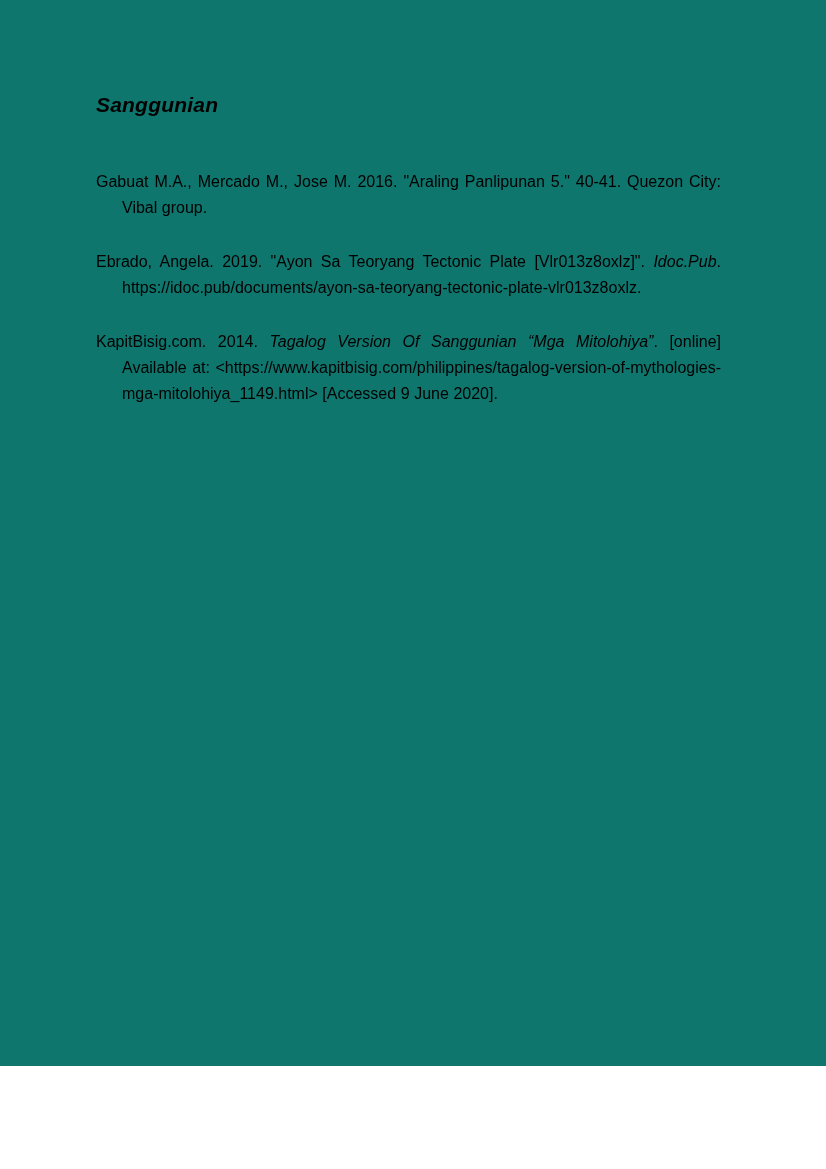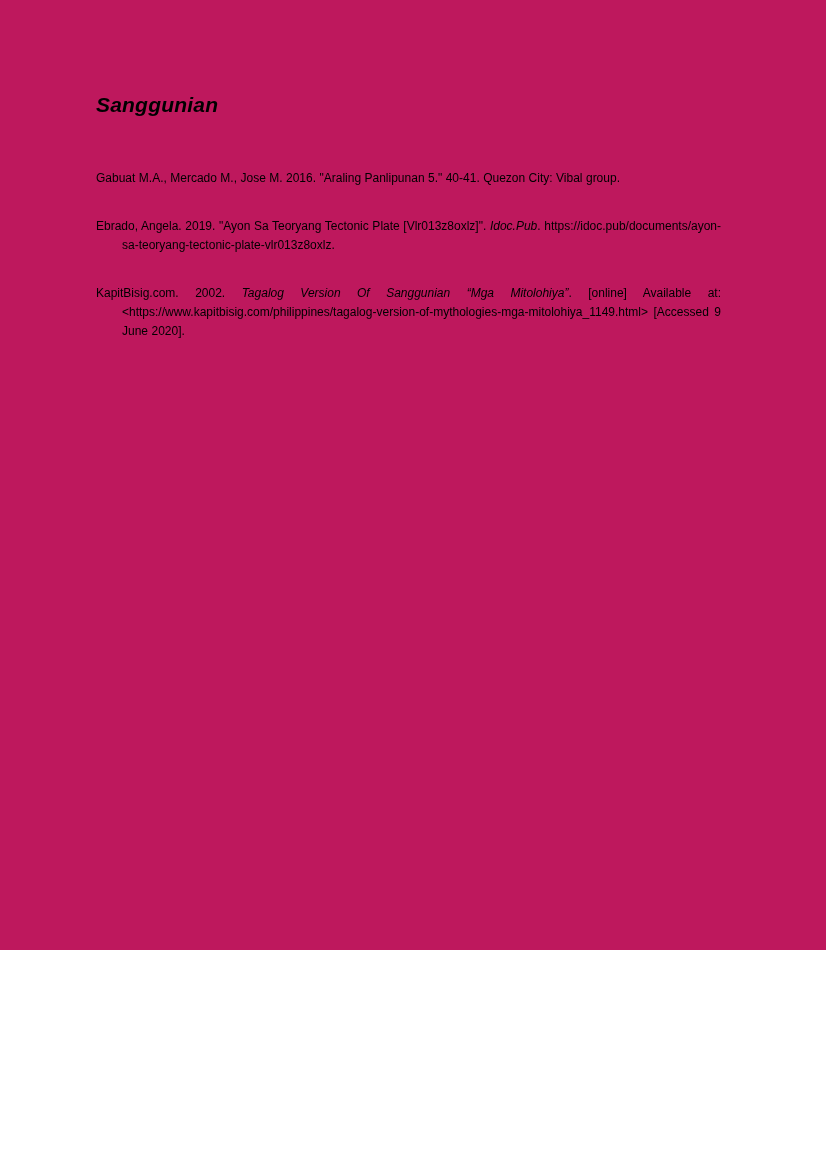--- a/index.html
+++ b/index.html
@@ -7,22 +7,22 @@
     padding: 0;
     background: #ffffff;
   }
   body {
     font-family: "Liberation Sans", sans-serif;
     color: #000000;
   }
   .page {
     position: relative;
     width: 826px;
-    height: 950px;
-    background: #be185d;
+    height: 1066px;
+    background: #0f766e;
     overflow: hidden;
     box-sizing: border-box;
     padding-left: 20px;
   }
   .content {
     position: absolute;
     left: 96px;
     top: 92px;
     width: 625px;
   }
@@ -33,21 +33,21 @@
     letter-spacing: 0.2px;
     margin: 0 0 52px 0;
     line-height: 1.2;
   }
   .ref-list {
     margin: 0;
     padding: 0;
     list-style: none;
   }
   .ref-item {
-    font-size: 12px;
+    font-size: 16px;
     line-height: 1.62;
     margin-bottom: 28px;
     padding-left: 26px;
     text-indent: -26px;
     text-align: justify;
     word-spacing: 0.1px;
   }
   .ref-item:last-child {
     margin-bottom: 0;
   }
@@ -78,19 +78,19 @@
 <body>
 
 <div class="page">
 
   <div class="content">
     <h1 class="doc-title">Sanggunian</h1>
 
     <ul class="ref-list">
       <li class="ref-item"><span>Gabuat M.A., Mercado M., Jose M. 2016. "Araling Panlipunan 5." 40-41. Quezon City: Vibal group.</span></li>
       <li class="ref-item"><span>Ebrado, Angela. 2019. "Ayon Sa Teoryang Tectonic Plate [Vlr013z8oxlz]". </span><i>Idoc.Pub</i><span>. https://idoc.pub/documents/ayon-sa-teoryang-tectonic-plate-vlr013z8oxlz.</span></li>
-      <li class="ref-item"><span>KapitBisig.com. 2002. </span><i>Tagalog Version Of Sanggunian “Mga Mitolohiya”</i><span>. [online] Available at: &lt;https://www.kapitbisig.com/philippines/tagalog-version-of-mythologies-mga-mitolohiya_1149.html&gt; [Accessed 9 June 2020].</span></li>
+      <li class="ref-item"><span>KapitBisig.com. 2014. </span><i>Tagalog Version Of Sanggunian “Mga Mitolohiya”</i><span>. [online] Available at: &lt;https://www.kapitbisig.com/philippines/tagalog-version-of-mythologies-mga-mitolohiya_1149.html&gt; [Accessed 9 June 2020].</span></li>
     </ul>
   </div>
 
   <div class="page-number">11</div>
 
 </div>
 
 </body></html>

